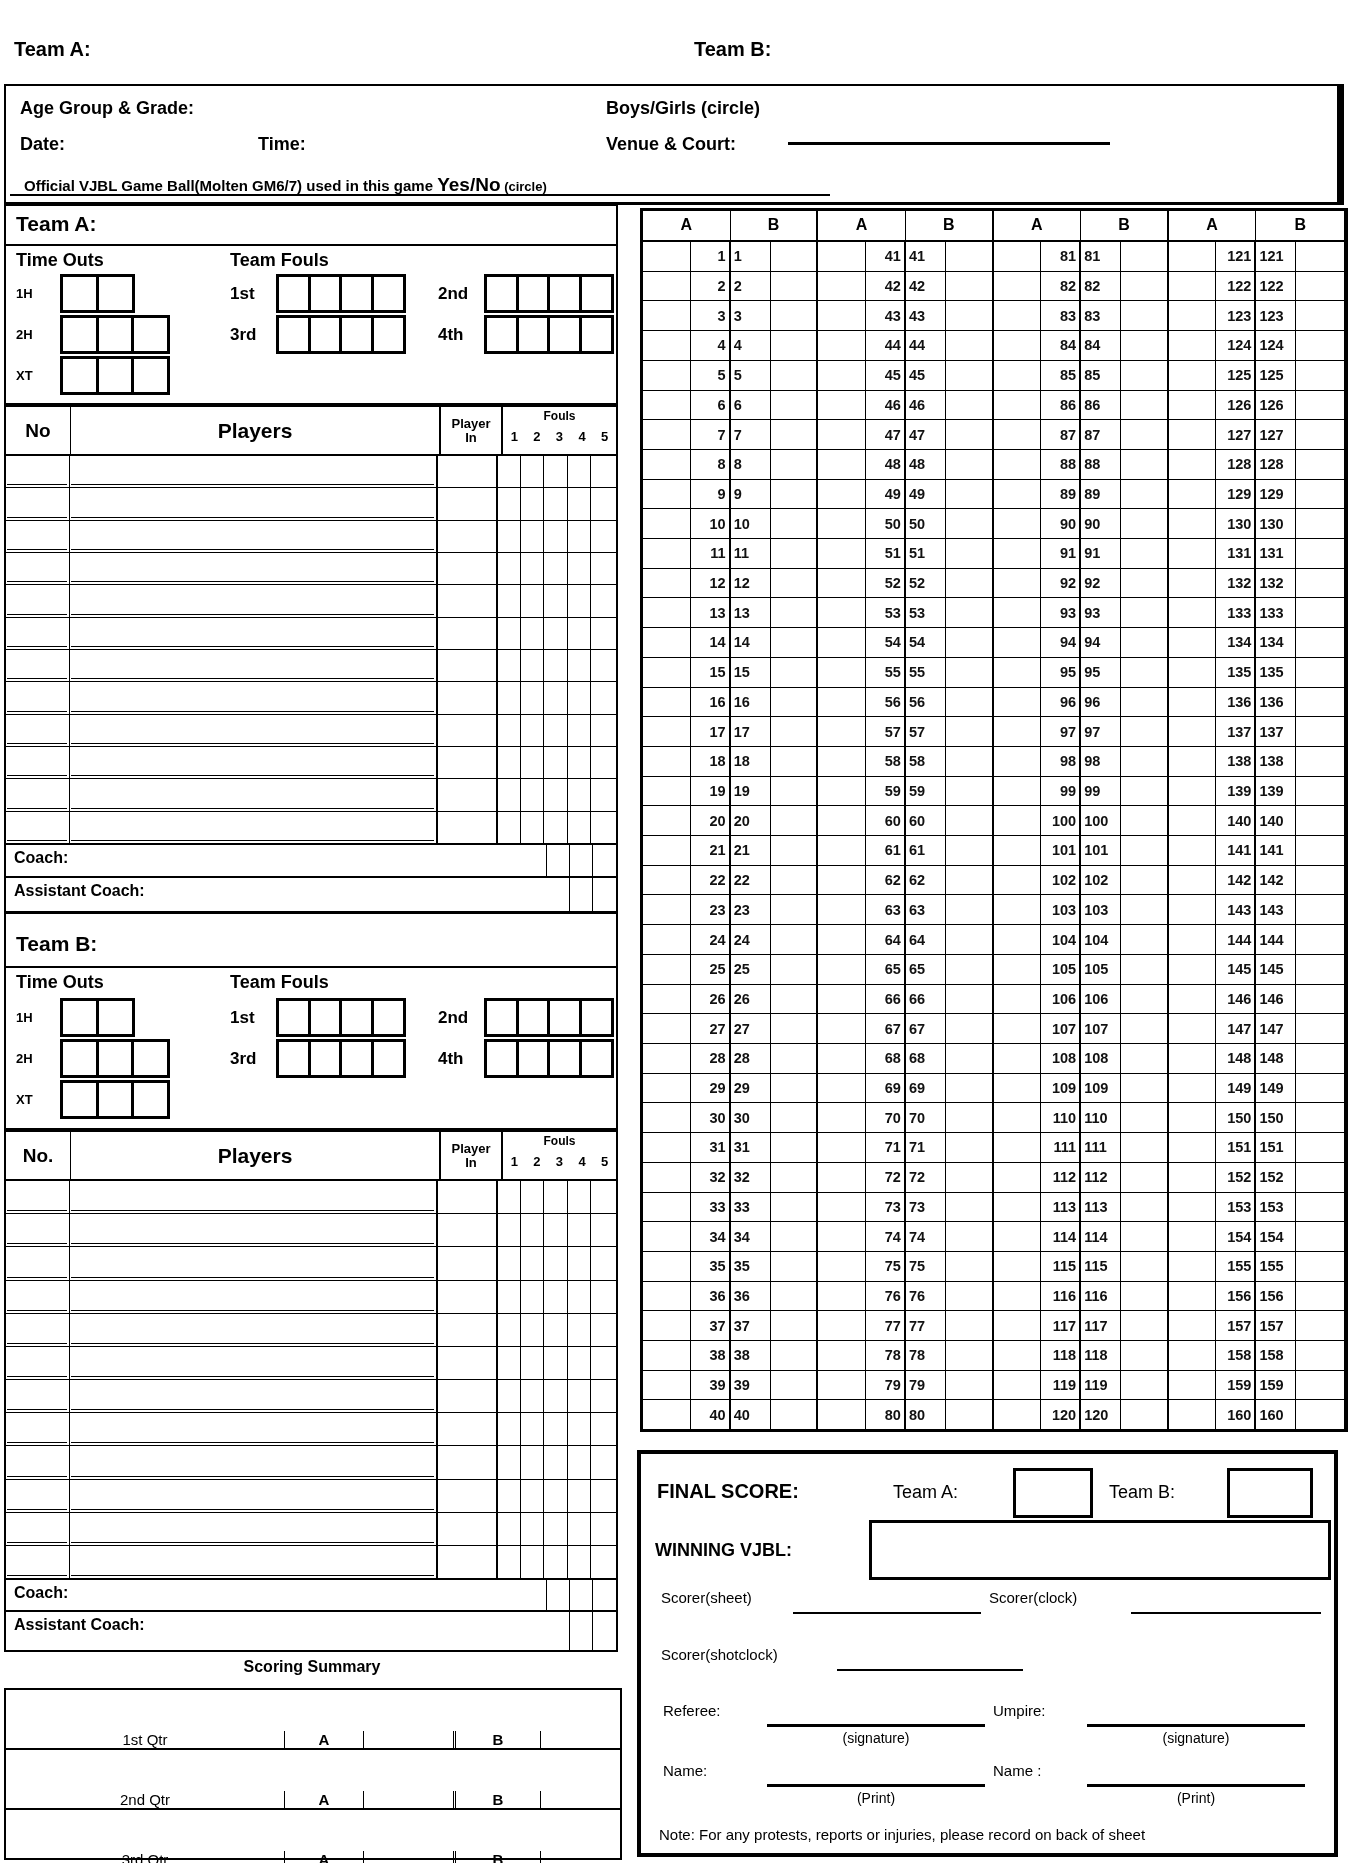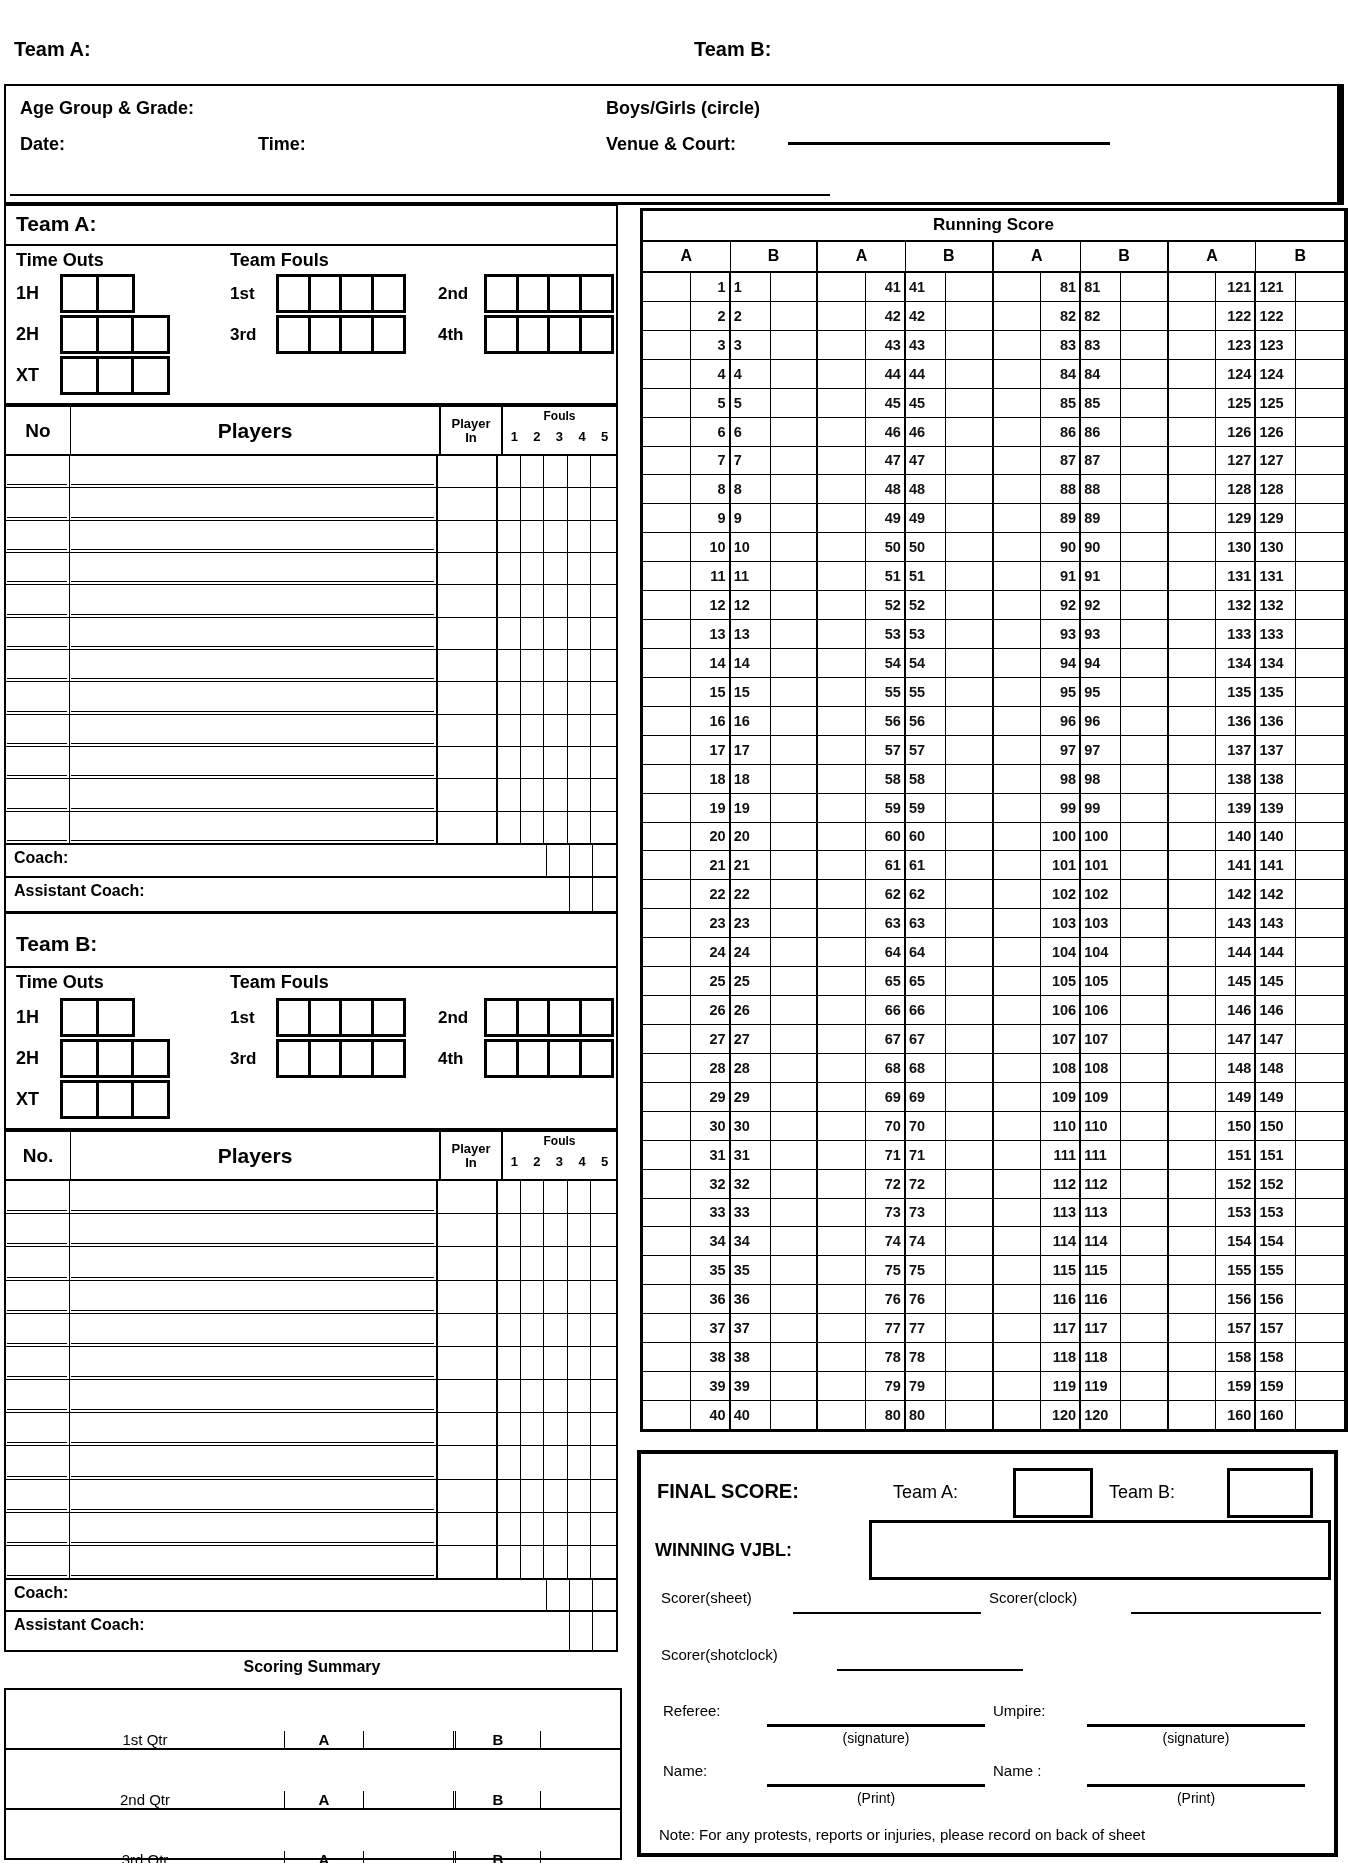--- a/index.html
+++ b/index.html
@@ -18,21 +18,21 @@
   .hdr .yesno{font-size:19px;font-weight:700;}
   .hdr .circ{font-size:13px;font-weight:600;}
   .uline{position:absolute;border-bottom:3px solid #000;}
 
   
   .tsec{position:absolute;left:4px;width:614px;border:2px solid #000;border-top-width:1px;box-sizing:border-box;background:#fff;}
   .tsec-title{position:absolute;left:10px;font-size:21px;font-weight:700;}
   .tsec-rule{position:absolute;left:0;width:100%;border-top:2.5px solid #000;}
   .seclab{position:absolute;font-size:18px;font-weight:700;}
   .to-row{position:absolute;left:10px;display:flex;align-items:center;}
-  .to-lab{font-size:18px;font-weight:700;width:44px;}
+  .to-lab{font-size:13px;font-weight:700;width:44px;}
   .boxes{display:flex;}
   .tbox{width:33px;height:33px;border:3.5px solid #000;margin-left:-3.5px;box-sizing:content-box;background:#fff;}
   .boxes .tbox:first-child{margin-left:0;}
   .tf-item{position:absolute;display:flex;align-items:center;}
   .tf-lab{font-size:17px;font-weight:700;width:46px;}
   .tf-item .tbox{width:29px;height:33px;}
 
   
   .ptable{position:absolute;left:4px;width:614px;border:2px solid #000;box-sizing:border-box;display:flex;flex-direction:column;}
   .phead{display:flex;height:47px;border-bottom:2.5px solid #000;}
@@ -106,20 +106,21 @@
   <div class="top-team" style="left:14px">Team A:</div>
   <div class="top-team" style="left:694px">Team B:</div>
 
   <div class="hdr">
     <span class="lab" style="left:14px;top:12px">Age Group &amp; Grade:</span>
     <span class="lab" style="left:600px;top:12px">Boys/Girls (circle)</span>
     <span class="lab" style="left:14px;top:48px">Date:</span>
     <span class="lab" style="left:252px;top:48px">Time:</span>
     <span class="lab" style="left:600px;top:48px">Venue &amp; Court:</span>
     <div class="uline" style="left:782px;top:56px;width:322px"></div>
+    <div class="ballline"><span>Official VJBL Game Ball(Molten GM6/7) used in this game </span><span class="yesno">Yes/No</span><span class="circ"> (circle)</span></div>
     <div class="uline" style="left:4px;top:108px;width:820px;border-bottom-width:2px"></div>
   </div>
 
   <div class="tsec" style="top:205px;height:200px">
     <div class="tsec-title" style="top:6px">Team A:</div>
     <div class="tsec-rule" style="top:38px"></div>
     <span class="seclab" style="left:10px;top:44px">Time Outs</span>
     <span class="seclab" style="left:224px;top:44px">Team Fouls</span>
     <div class="to-row" style="top:68px">
       <span class="to-lab">1H</span>
@@ -596,21 +597,20 @@
       <div class="sumrow">
         <div class="sm-lab">Full Time</div>
         <div class="sm-a">A</div>
         <div class="sm-ba"></div>
         <div class="sm-b">B</div>
         <div class="sm-bb"></div>
       </div>
     </div>
 
   <div class="rs">
-    <div class="rs-title">Running Score</div>
     <div class="rs-head">
         <div class="rs-h">A</div>
         <div class="rs-h">B</div>
         <div class="rs-h">A</div>
         <div class="rs-h">B</div>
         <div class="rs-h">A</div>
         <div class="rs-h">B</div>
         <div class="rs-h">A</div>
         <div class="rs-h">B</div>
       </div>

